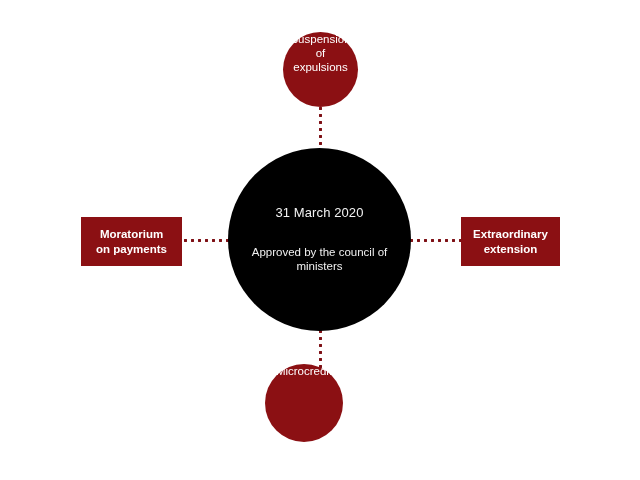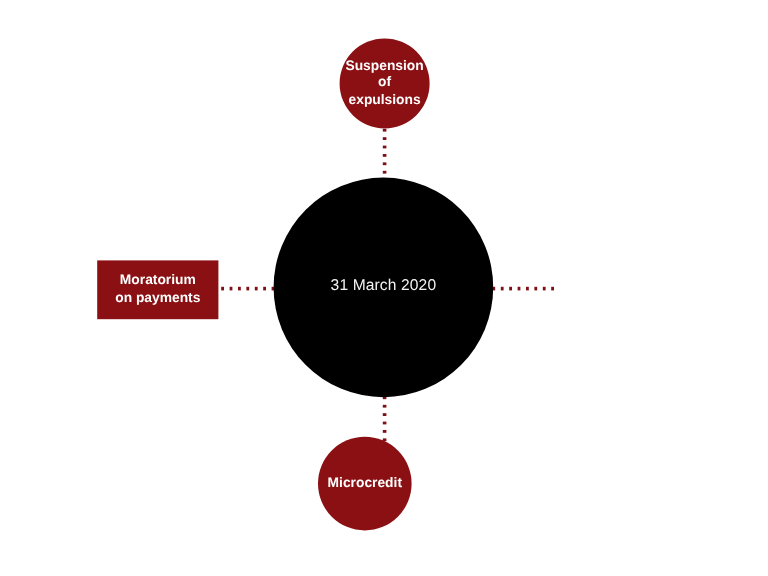--- a/index.html
+++ b/index.html
@@ -89,25 +89,25 @@
     margin-top: 4px;
   }
 
   
   .node-circle {
     position: absolute;
     border-radius: 50%;
     background: #8B1013;
     z-index: 3;
     display: flex;
-    align-items: center;
+    align-items: flex-start;
     justify-content: center;
     text-align: center;
     color: #ffffff;
-    font-weight: 700;
+    font-weight: 400;
     font-size: 11.5px;
     line-height: 1.22;
     box-sizing: border-box;
     padding: 0 6px;
   }
   #node-top {
     left: 283px;
     top: 32px;
     width: 75px;
     height: 75px;
@@ -161,20 +161,24 @@
   <div class="node-circle" id="node-top">
     <span>Suspension of expulsions</span>
   </div>
 
   <div class="node-rect" id="node-left">
     <span>Moratorium on payments</span>
   </div>
 
   <div id="center-node">
     <div id="center-date">31 March 2020</div>
+    <div id="center-subtitle">Approved by the council of ministers</div>
   </div>
 
+  <div class="node-rect" id="node-right">
+    <span>Extraordinary extension</span>
+  </div>
 
   <div class="node-circle" id="node-bottom">
     <span>Microcredit</span>
   </div>
 
 </div>
 
 </body></html>

